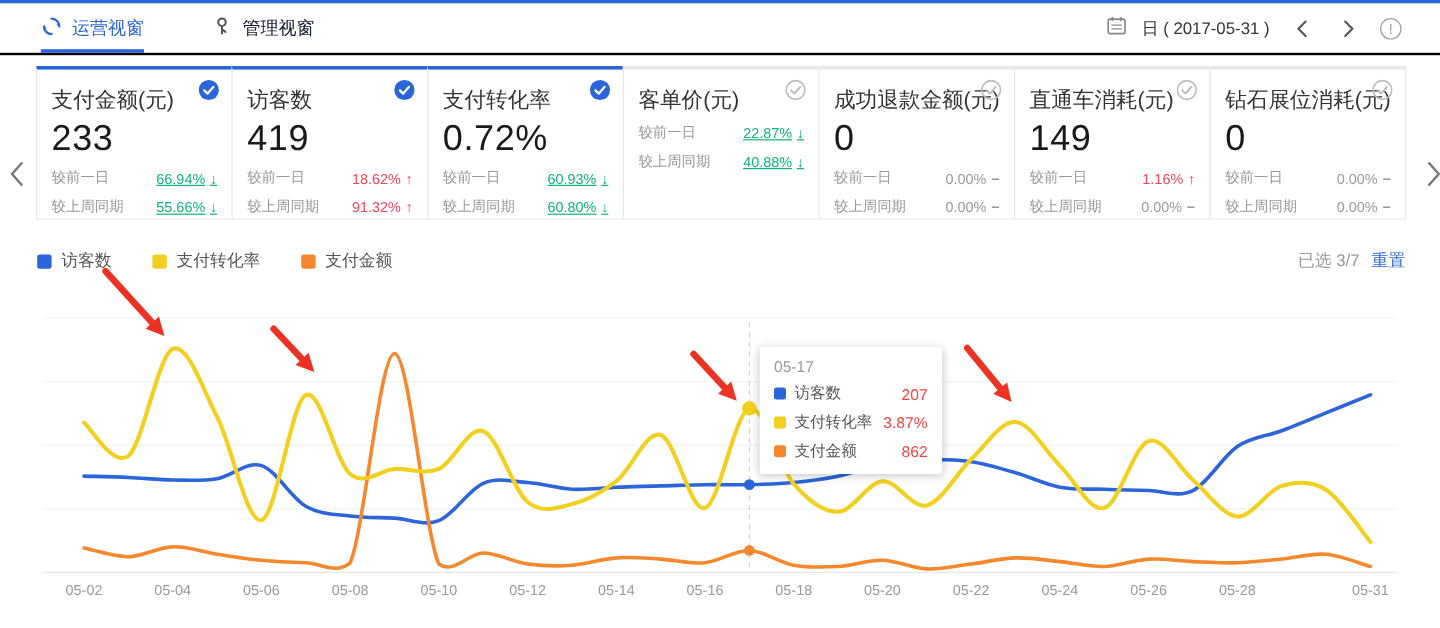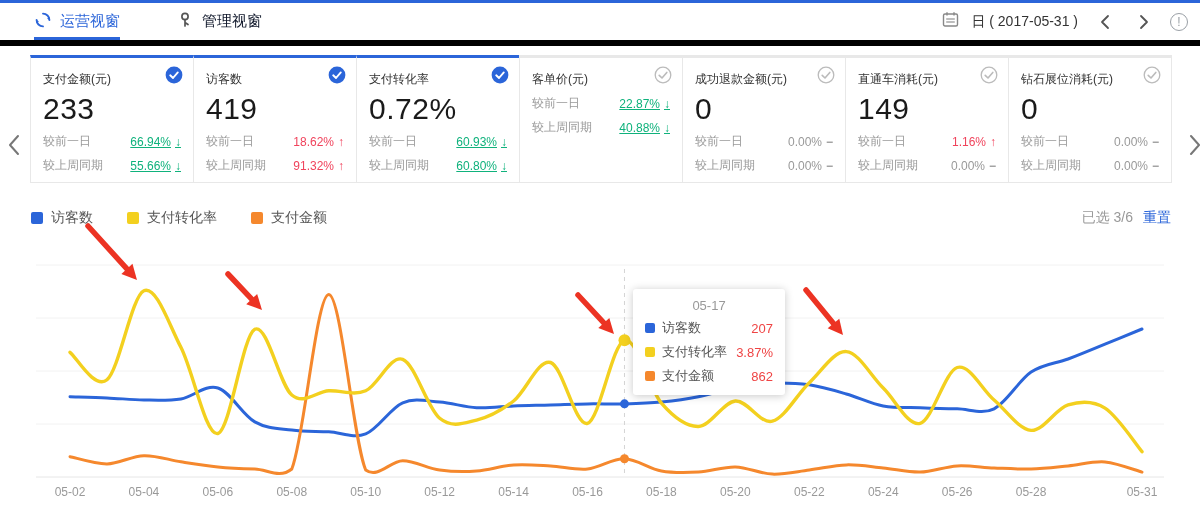--- a/index.html
+++ b/index.html
@@ -3,36 +3,36 @@
 <meta charset="utf-8">
 <style>
   * { margin:0; padding:0; box-sizing:border-box; }
   html,body { width:1200px; height:523px; background:#fff; font-family:"Liberation Sans","DejaVu Sans",sans-serif; overflow:hidden; }
   #app { position:relative; width:1200px; height:523px; background:#fff; }
 
   
   .topstrip { position:absolute; top:0; left:0; width:1200px; height:3px; background:#2b65d9; }
 
   
-  .header { position:absolute; top:3px; left:0; width:1200px; height:43px; background:#fff; border-bottom:6px solid #000000; display:flex; align-items:center; }
+  .header { position:absolute; top:3px; left:0; width:1200px; height:43px; background:#fff; border-bottom:2px solid #000000; display:flex; align-items:center; }
   .tabs { display:flex; align-items:center; height:100%; padding-left:34px; }
   .tab { display:flex; align-items:center; gap:8px; height:100%; margin-right:56px; font-size:15px; color:#0f172a; cursor:pointer; position:relative; }
   .tab.active { color:#2b65d9; }
   .tab.active .tab-underline { position:absolute; left:0; right:0; bottom:0; height:3px; background:#2b65d9; }
-  .hdr-right { margin-left:auto; display:flex; align-items:center; gap:12px; padding-right:12px; }
+  .hdr-right { margin-left:auto; display:flex; align-items:center; gap:12px; padding-right:32px; }
   .date-text { font-size:14px; color:#333; }
   .hdr-chev { width:28px; height:28px; display:flex; align-items:center; justify-content:center; cursor:pointer; }
   .info-circle { width:18px; height:18px; border:1px solid #9aa0a6; border-radius:50%; color:#9aa0a6; font-size:12px; display:flex; align-items:center; justify-content:center; line-height:1; }
 
   
   .cards-wrap { position:absolute; top:55px; left:30px; width:1148px; height:128px; display:flex; }
   .card { width:164px; height:128px; background:#fff; border:1px solid #e8e8e8; border-top:3px solid #e8e8e8; padding:10px 12px 0 12px; position:relative; cursor:pointer; }
   .card + .card { margin-left:-1px; }
   .card.selected { border-top:3px solid #2b65d9; }
-  .card-title { font-size:12px; color:#333; margin-top:3px; white-space:nowrap; }
+  .card-title { font-size:18px; color:#333; margin-top:3px; white-space:nowrap; }
   .card-value { font-size:30px; color:#1a1a1a; margin-top:4px; letter-spacing:.5px; }
   .card-check { position:absolute; top:8px; right:10px; width:18px; height:18px; }
   .cmp-row { display:flex; align-items:center; font-size:12px; margin-top:7px; white-space:nowrap; }
   .cmp-row:first-of-type { margin-top:12px; }
   .cmp-label { color:#999; }
   .cmp-val { margin-left:auto; }
   .cmp-arrow { margin-left:4px; font-weight:bold; font-size:12px; }
   .t-up { color:#f0435c; }
   .t-down { color:#0fb27c;text-decoration:underline; }
   .t-flat { color:#999; }
@@ -46,21 +46,21 @@
   .legend-sq { width:12px; height:12px; border-radius:2px; display:inline-block; }
   .legend-right { margin-left:auto; display:flex; align-items:center; gap:10px; font-size:14px; }
   .sel-count { color:#999; }
   .reset-link { color:#2b65d9; cursor:pointer; }
 
   
   .chart-wrap { position:absolute; top:210px; left:0; width:1040px; height:313px; }
   svg text.tick { font-family:"Liberation Sans","DejaVu Sans",sans-serif; font-size:12px; fill:#999; }
 
   
-  .tooltip { position:absolute; top:289px; left:633px; width:152px; background:#fff; border-radius:3px; box-shadow:0 1px 8px rgba(0,0,0,.22); padding:9px 12px 10px 12px; z-index:3;text-align:center; }
+  .tooltip { position:absolute; top:289px; left:633px; width:152px; background:#fff; border-radius:3px; box-shadow:0 1px 8px rgba(0,0,0,.22); padding:9px 12px 10px 12px; z-index:3; }
   .tt-title { font-size:13px; color:#999; margin-bottom:6px; }
   .tt-row { display:flex; align-items:center; font-size:13px; color:#555; margin-top:6px; }
   .tt-sq { width:10px; height:10px; border-radius:2px; margin-right:7px; flex:0 0 auto; }
   .tt-val { margin-left:auto; color:#ef4444; }
 </style>
 </head>
 <body>
 
 <div id="app">
   <div class="topstrip"></div>
@@ -260,21 +260,21 @@
     </div>
     <div class="legend-item">
       <span class="legend-sq" style="background: rgb(243, 208, 31);"></span>
       <span>支付转化率</span>
     </div>
     <div class="legend-item">
       <span class="legend-sq" style="background: rgb(245, 136, 45);"></span>
       <span>支付金额</span>
     </div>
     <div class="legend-right">
-      <span class="sel-count">已选 3/6</span>
+      <span class="sel-count">已选 3/7</span>
       <span class="reset-link">重置</span>
     </div>
   </div>
 
   <div class="chart-wrap">
     <svg id="chart-svg" width="1200" height="313" viewBox="0 0 1200 313">
         <line x1="36" y1="55" x2="1164" y2="55" stroke="#f2f2f2" stroke-width="1"></line>
         <line x1="36" y1="108" x2="1164" y2="108" stroke="#f2f2f2" stroke-width="1"></line>
         <line x1="36" y1="161" x2="1164" y2="161" stroke="#f2f2f2" stroke-width="1"></line>
         <line x1="36" y1="214" x2="1164" y2="214" stroke="#f2f2f2" stroke-width="1"></line>

